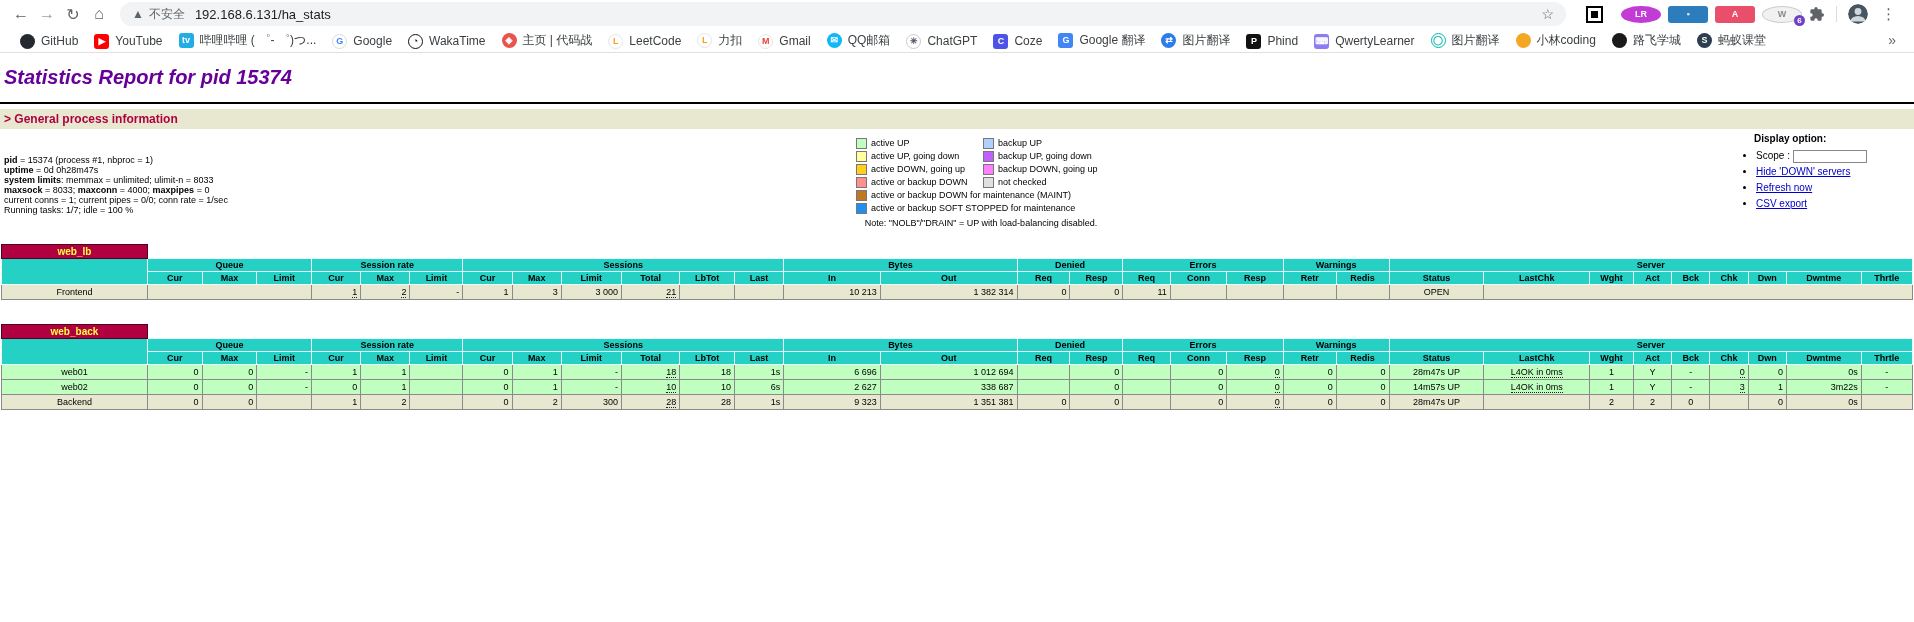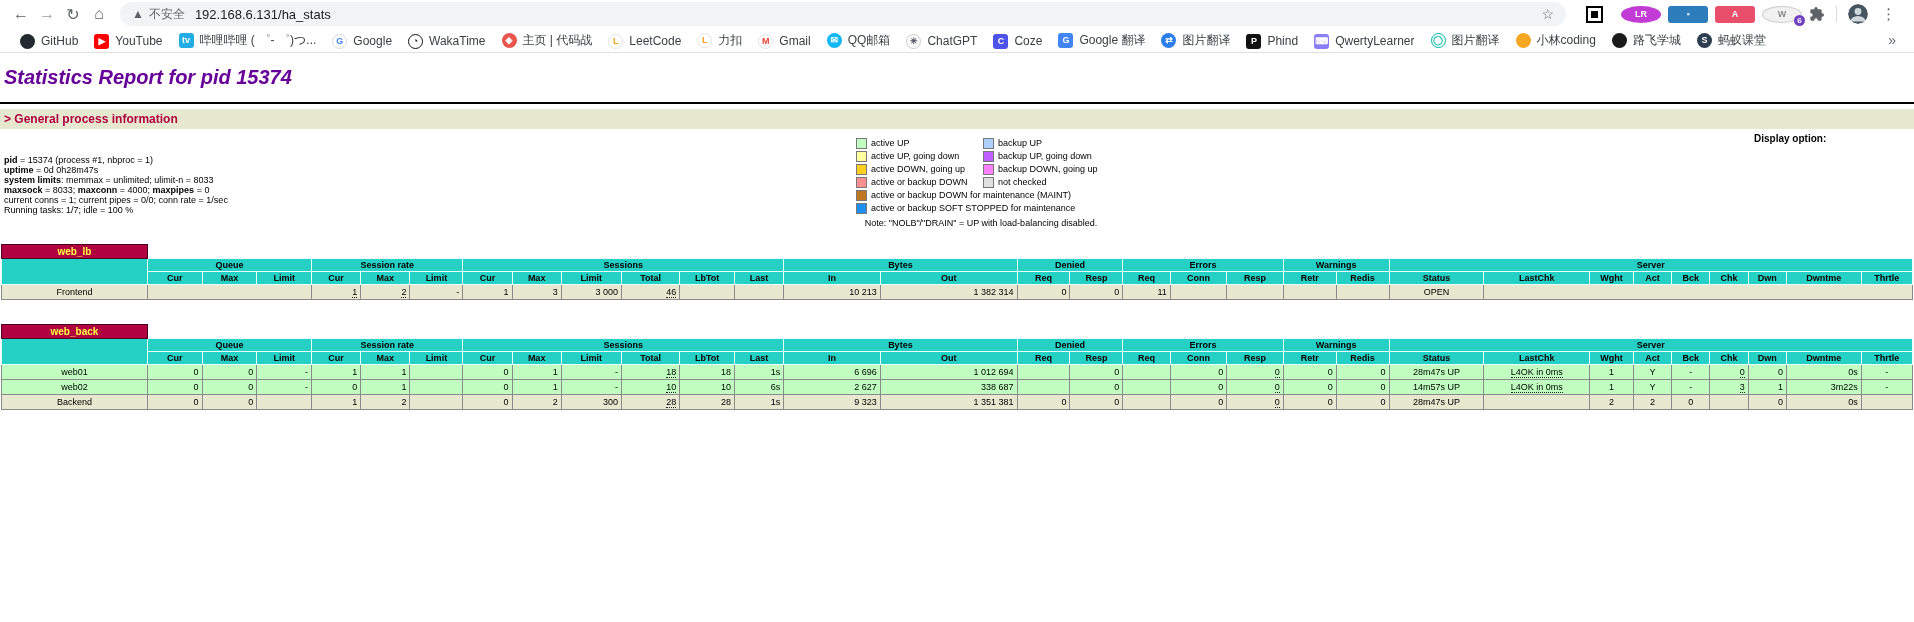--- a/index.html
+++ b/index.html
@@ -277,20 +277,29 @@
                 <div style="background:#2090f0"></div>
               </td>
               <td class="lg-lbl" colspan="3">active or backup SOFT STOPPED for maintenance</td>
             </tr>
           </tbody>
         </table>
       <div class="lgd-note">Note: "NOLB"/"DRAIN" = UP with load-balancing disabled.</div>
     </div>
     <div class="disp">
       <div class="opt-head">Display option:</div>
+      <ul class="opt" id="disp-list">
+        <li>
+          <span>Scope :</span>
+          <input class="scope-in" type="text" style="">
+        </li>
+      <li><a>Hide 'DOWN' servers</a></li>
+          <li><a>Refresh now</a></li>
+          <li><a>CSV export</a></li>
+        </ul>
     </div>
   </div>
 
   <div class="tables" id="tables">
       <table class="tbl">
         <colgroup>
           <col style="width:8%">
           <col style="width:3%">
           <col style="width:3%">
           <col style="width:3%">
@@ -372,21 +381,21 @@
           </tr>
           <tr class="frontend">
             <td class="cell ac">Frontend</td>
             <td class="cell ar" colspan="3">&nbsp;</td>
             <td class="cell ar"><span class="u">1</span></td>
             <td class="cell ar"><span class="u">2</span></td>
             <td class="cell ar">-</td>
             <td class="cell ar">1</td>
             <td class="cell ar">3</td>
             <td class="cell ar">3 000</td>
-            <td class="cell ar"><span class="u">46</span></td>
+            <td class="cell ar"><span class="u">21</span></td>
             <td class="cell ar">&nbsp;</td>
             <td class="cell ar">&nbsp;</td>
             <td class="cell ar">10 213</td>
             <td class="cell ar">1 382 314</td>
             <td class="cell ar">0</td>
             <td class="cell ar">0</td>
             <td class="cell ar">11</td>
             <td class="cell ar">&nbsp;</td>
             <td class="cell ar">&nbsp;</td>
             <td class="cell ar">&nbsp;</td>

